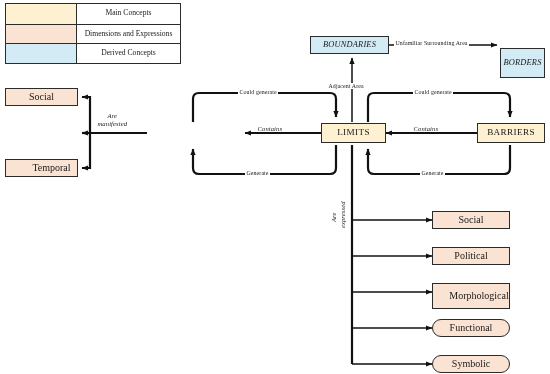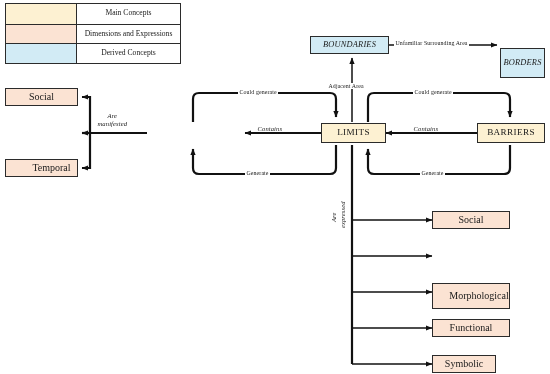--- a/index.html
+++ b/index.html
@@ -166,23 +166,24 @@
 
 
   <div class="node main-concept n-lg" style="left:321px; top:123px; width:65px; height:20px;font-family:Liberation Serif, serif;">LIMITS</div>
 
   <div class="node main-concept n-lg" style="left:477px; top:123px; width:68px; height:20px;">BARRIERS</div>
 
   <div class="node dimension n-sm" style="left:5px; top:88px; width:73px; height:18px;">Social</div>
   <div class="node dimension n-sm" style="left:5px; top:159px; width:73px; height:18px;padding-left:20px;">Temporal</div>
 
   <div class="node dimension n-sm" style="left:432px; top:211px; width:78px; height:18px;">Social</div>
+  <div class="node dimension n-sm" style="left:432px; top:247px; width:78px; height:18px;">Political</div>
   <div class="node dimension n-sm" style="left:432px; top:283px; width:78px; height:26px;padding-left:16px;">Morphological</div>
-  <div class="node dimension n-sm" style="left:432px; top:319px; width:78px; height:18px;">Functional</div>
-  <div class="node dimension n-sm" style="left:432px; top:355px; width:64px; height:18px;">Symbolic</div>
+  <div class="node dimension n-sm" style="left:432px; top:319px; width:78px; height:18px;border-radius:9px;">Functional</div>
+  <div class="node dimension n-sm" style="left:432px; top:355px; width:78px; height:18px;border-radius:9px;">Symbolic</div>
 
   <div class="elabel" style="left:394px; top:40px;">Unfamiliar Surrounding Area</div>
 
   <div class="elabel" style="left:327px; top:83px;">Adjacent Area</div>
 
   <div class="elabel" style="left:238px; top:89px;">Could generate</div>
 
   <div class="elabel" style="left:413px; top:89px;">Could generate</div>
 
   <div class="elabel italic" style="left:256px; top:125px;">Contains</div>

